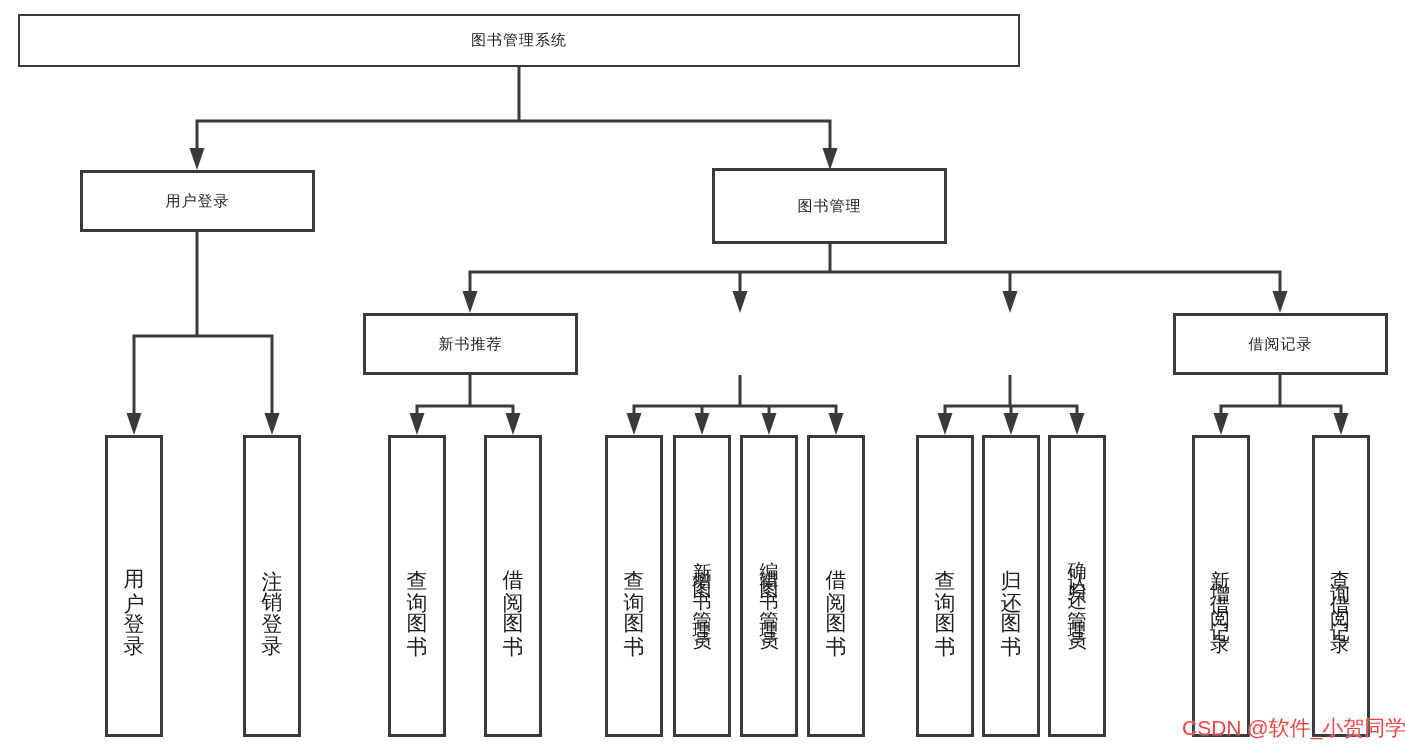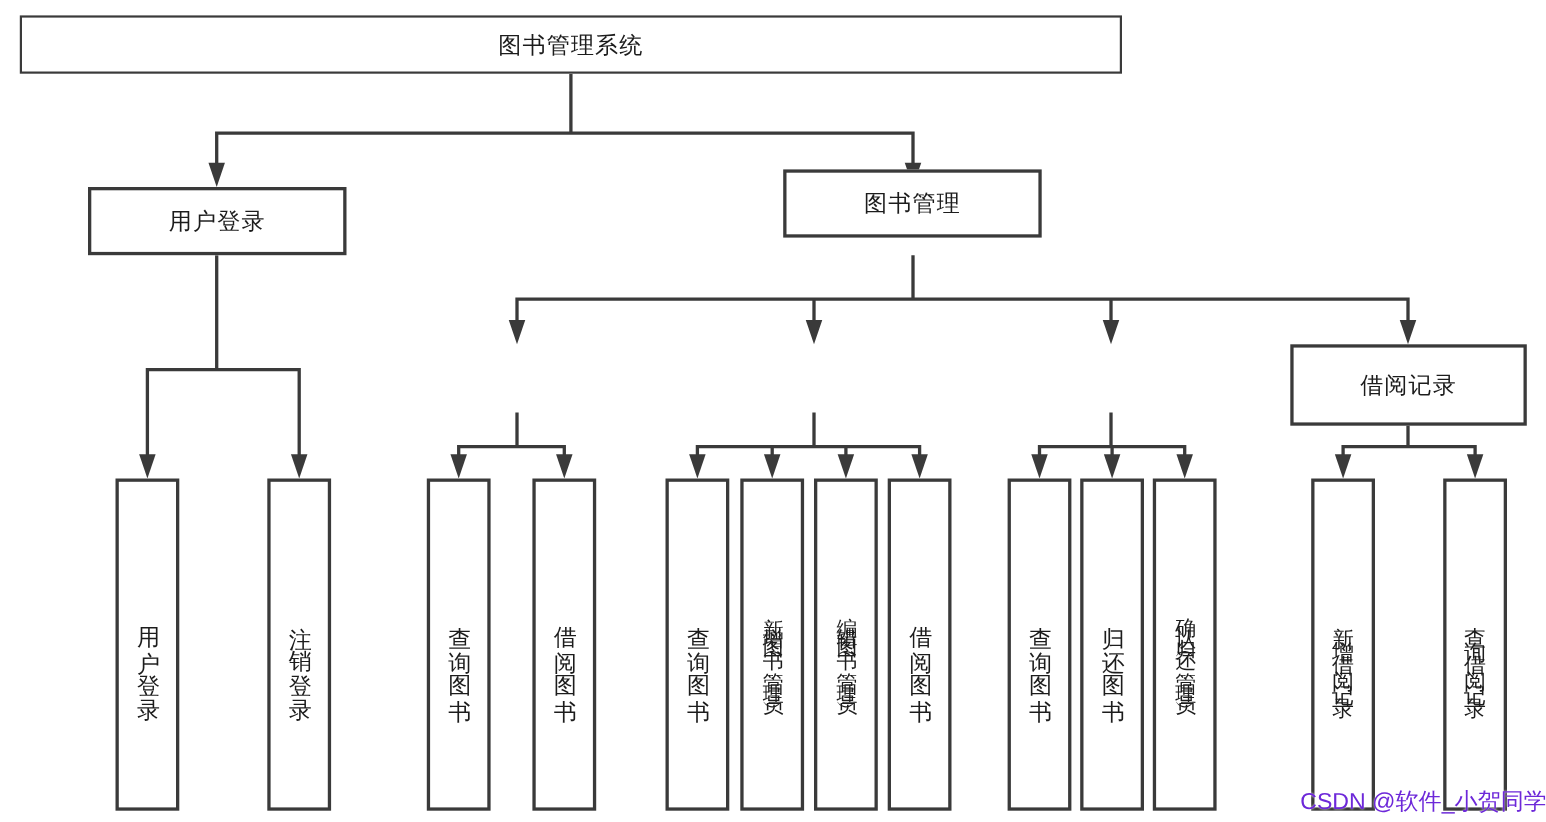--- a/index.html
+++ b/index.html
@@ -13,33 +13,33 @@
   .wires{position:absolute;left:0;top:0;width:1405px;height:747px;}
   .box{
     position:absolute;
     box-sizing:border-box;
     background:#ffffff;
     border:3px solid #3a3a3a;
     display:flex;align-items:center;justify-content:center;
     color:#1c1c1c;
   }
   .box.lvl1{border-width:2px;}
-  .hlabel{font-size:21px;letter-spacing:1px;white-space:nowrap;}
+  .hlabel{font-size:15px;letter-spacing:1px;white-space:nowrap;}
   .leaf span{
     writing-mode:vertical-lr;
     text-orientation:mixed;
     white-space:nowrap;
     color:#1c1c1c;
   }
   .leaf.s4 span{font-size:21px;letter-spacing:22px;margin-top:22px;}
   .leaf.s6 span{font-size:20px;letter-spacing:13px;margin-top:13px;}
   .leaf.s9 span{font-size:19px;letter-spacing:10px;margin-top:10px;}
   .watermark{
     position:absolute;left:1182px;top:714px;
-    font-size:21px;color:#6d28d9;
+    font-size:21px;color:#ef4444;
     text-shadow:0 0 2px #ffffff;
     white-space:nowrap;
   }
 </style>
 </head>
 <body>
 
 <div class="stage">
 
   <svg class="wires" viewBox="0 0 1405 747" aria-hidden="true">
@@ -82,25 +82,28 @@
     </g>
   </svg>
 
   <div class="box lvl1" style="left:18px;top:14px;width:1002px;height:53px">
     <span class="hlabel">图书管理系统</span>
   </div>
 
   <div class="box" style="left:80px;top:170px;width:235px;height:62px">
     <span class="hlabel">用户登录</span>
   </div>
-  <div class="box" style="left:712px;top:154px;width:235px;height:62px">
+  <div class="box" style="left:712px;top:168px;width:235px;height:76px">
     <span class="hlabel">图书管理</span>
   </div>
 
-  <div class="box" style="left:1173px;top:313px;width:215px;height:74px">
+  <div class="box" style="left:363px;top:313px;width:215px;height:62px">
+    <span class="hlabel">新书推荐</span>
+  </div>
+  <div class="box" style="left:1173px;top:313px;width:215px;height:62px">
     <span class="hlabel">借阅记录</span>
   </div>
 
   <div class="box leaf s4" style="left:105px;top:435px;width:58px;height:302px">
     <span>用户登录</span>
   </div>
   <div class="box leaf s4" style="left:243px;top:435px;width:58px;height:302px">
     <span>注销登录</span>
   </div>
 

